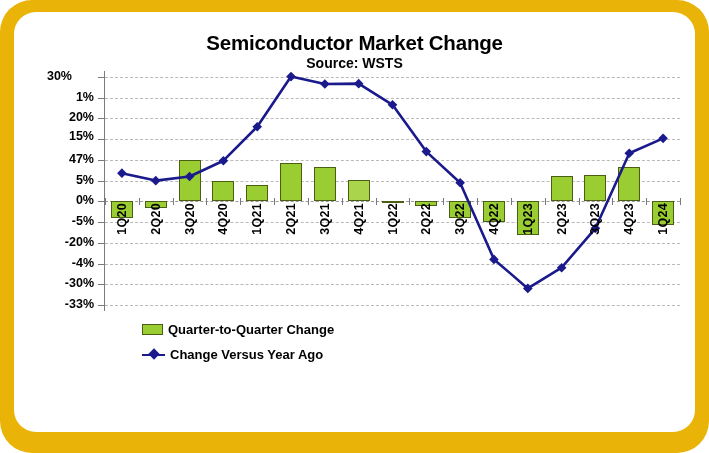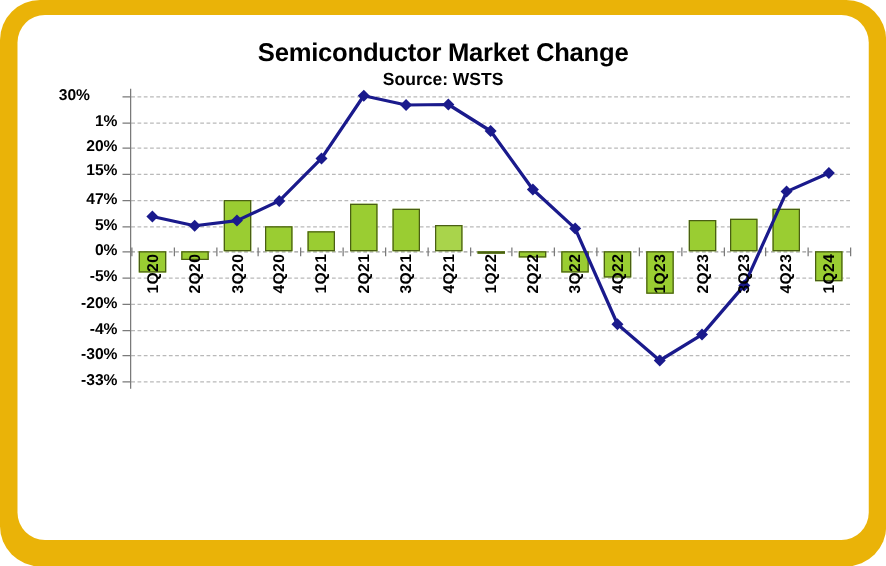--- a/index.html
+++ b/index.html
@@ -232,15 +232,25 @@
         <div class="xlabel" style="left: 405.324px; top: 191.364px;">2Q22</div>
         <div class="xlabel" style="left: 439.147px; top: 191.364px;">3Q22</div>
         <div class="xlabel" style="left: 472.971px; top: 191.364px;">4Q22</div>
         <div class="xlabel" style="left: 506.794px; top: 191.364px;">1Q23</div>
         <div class="xlabel" style="left: 540.618px; top: 191.364px;">2Q23</div>
         <div class="xlabel" style="left: 574.441px; top: 191.364px;">3Q23</div>
         <div class="xlabel" style="left: 608.265px; top: 191.364px;">4Q23</div>
         <div class="xlabel" style="left: 642.088px; top: 191.364px;">1Q24</div>
       </div>
 
+    <div id="legend">
+      <div class="legend-row">
+        <span class="legend-swatch"></span>
+        <span class="legend-text">Quarter-to-Quarter Change</span>
+      </div>
+      <div class="legend-row">
+        <span class="legend-line"></span>
+        <span class="legend-text">Change Versus Year Ago</span>
+      </div>
+    </div>
 
   </div>
 </div>
 
 </body></html>

